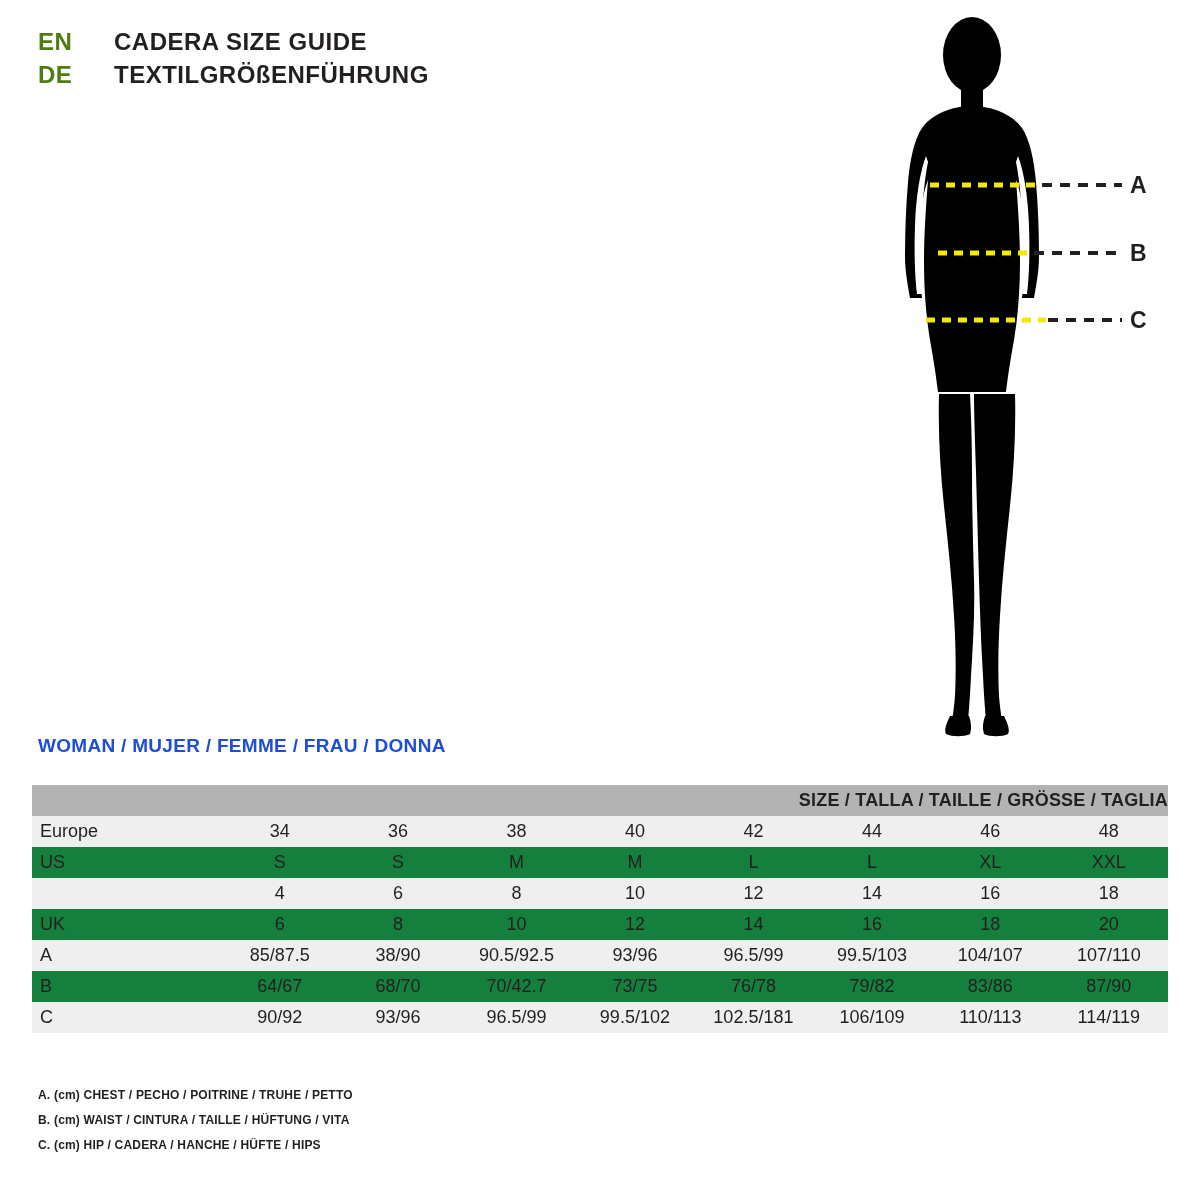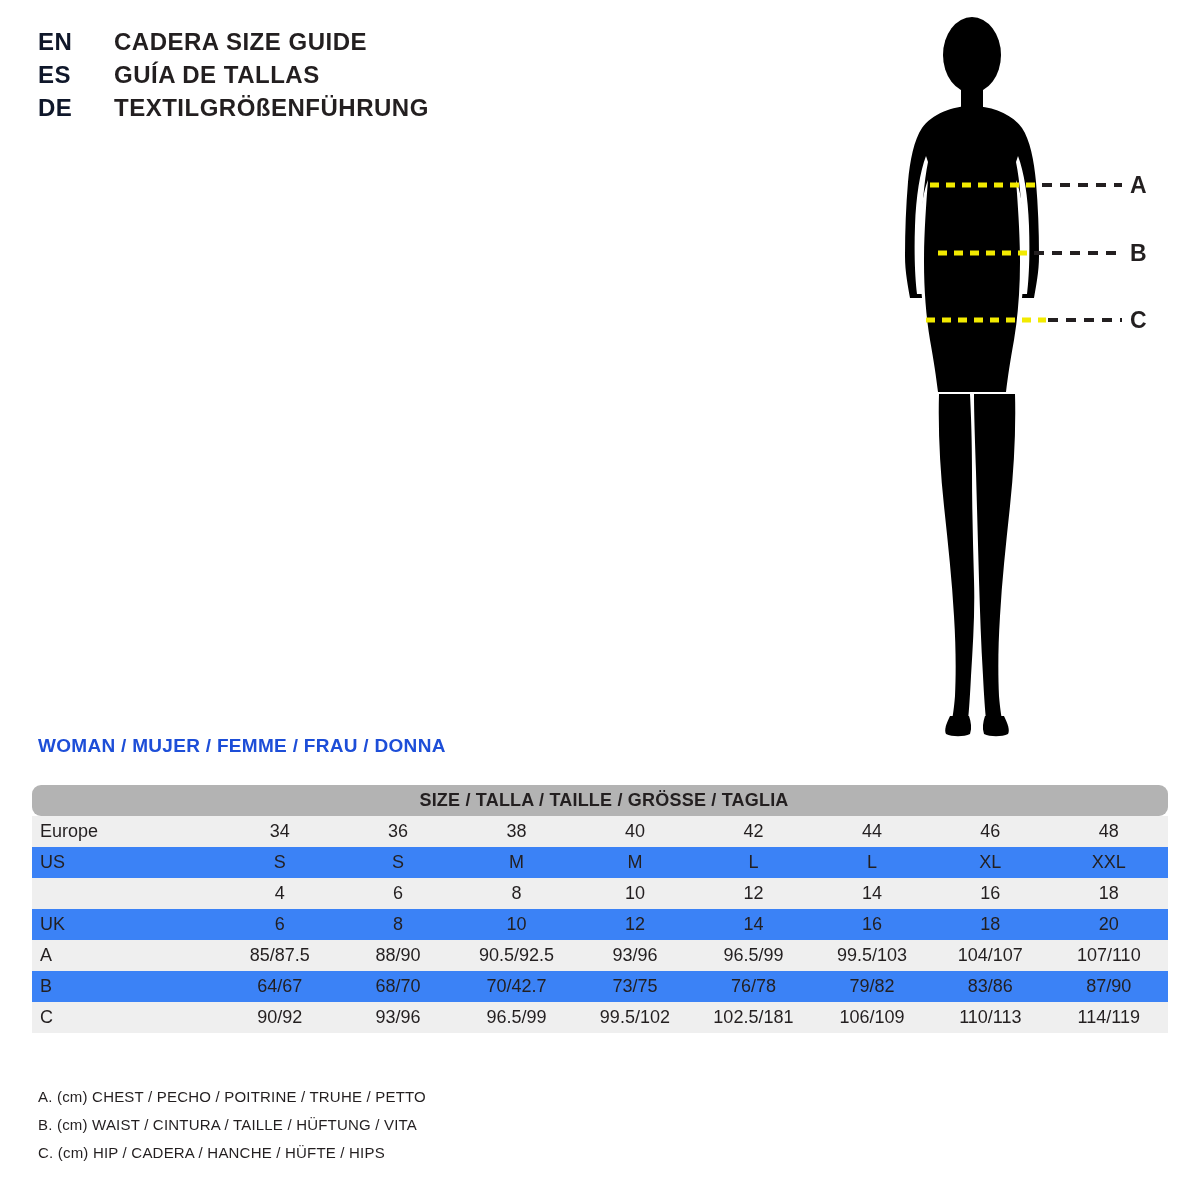--- a/index.html
+++ b/index.html
@@ -27,21 +27,21 @@
     display: flex;
     align-items: baseline;
     margin-bottom: 5px;
   }
   .title-lang {
     width: 76px;
     flex: none;
     font-size: 24px;
     font-weight: bold;
     letter-spacing: 0.5px;
-    color: #0f172a;
+    color: #4d7c0f;
   }
   .title-text {
     font-size: 24px;
     font-weight: bold;
     letter-spacing: 0.5px;
     color: #231f20;
     white-space: nowrap;
   }
 
   
@@ -87,63 +87,58 @@
   }
   .size-table td, .size-table th {
     padding: 0;
     height: 31px;
     line-height: 31px;
     font-weight: normal;
     text-align: center;
   }
   .size-table .hdr-row td {
     background: #b3b3b3;
-    text-align: center;
+    text-align: right;
     font-weight: bold;
     font-size: 18px;
     padding-left: 8px;
     letter-spacing: 0.2px;
-    border-radius: 9px;
   }
   .size-table .row-odd td { background: #efefef; margin-left: 8px; }
-  .size-table .row-even td { background: #3b82f6; margin-left: 32px; }
+  .size-table .row-even td { background: #15803d; margin-left: 32px; }
   .size-table td.rowlabel {
     text-align: left;
     padding-left: 8px;
     width: 182px;
   }
   .size-table td.cell { width: 119px; }
 
   
   .footnotes {
     position: absolute;
     left: 38px;
     top: 1088px;
     width: 700px;
   }
   .footnote {
-    font-size: 15px;
-    font-weight: normal;
+    font-size: 12px;
+    font-weight: bold;
     letter-spacing: 0.2px;
     color: #231f20;
     margin-bottom: 11px;
     white-space: nowrap;
   }
 </style>
 </head>
 <body>
 
 <div class="title-block">
   <div class="title-row">
     <div class="title-lang">EN</div>
     <div class="title-text">CADERA SIZE GUIDE</div>
-  </div>
-  <div class="title-row">
-    <div class="title-lang">ES</div>
-    <div class="title-text">GUÍA DE TALLAS</div>
   </div>
   <div class="title-row">
     <div class="title-lang">DE</div>
     <div class="title-text">TEXTILGRÖßENFÜHRUNG</div>
   </div>
 </div>
 
 <div class="figure-area">
   <svg class="figure-svg" width="330" height="740" viewBox="0 0 330 740">
 
@@ -271,21 +266,21 @@
       <td class="cell">12</td>
       <td class="cell">14</td>
       <td class="cell">16</td>
       <td class="cell">18</td>
       <td class="cell">20</td>
     </tr>
 
     <tr class="row-odd">
       <td class="rowlabel">A</td>
       <td class="cell">85/87.5</td>
-      <td class="cell">88/90</td>
+      <td class="cell">38/90</td>
       <td class="cell">90.5/92.5</td>
       <td class="cell">93/96</td>
       <td class="cell">96.5/99</td>
       <td class="cell">99.5/103</td>
       <td class="cell">104/107</td>
       <td class="cell">107/110</td>
     </tr>
 
     <tr class="row-even">
       <td class="rowlabel">B</td>

